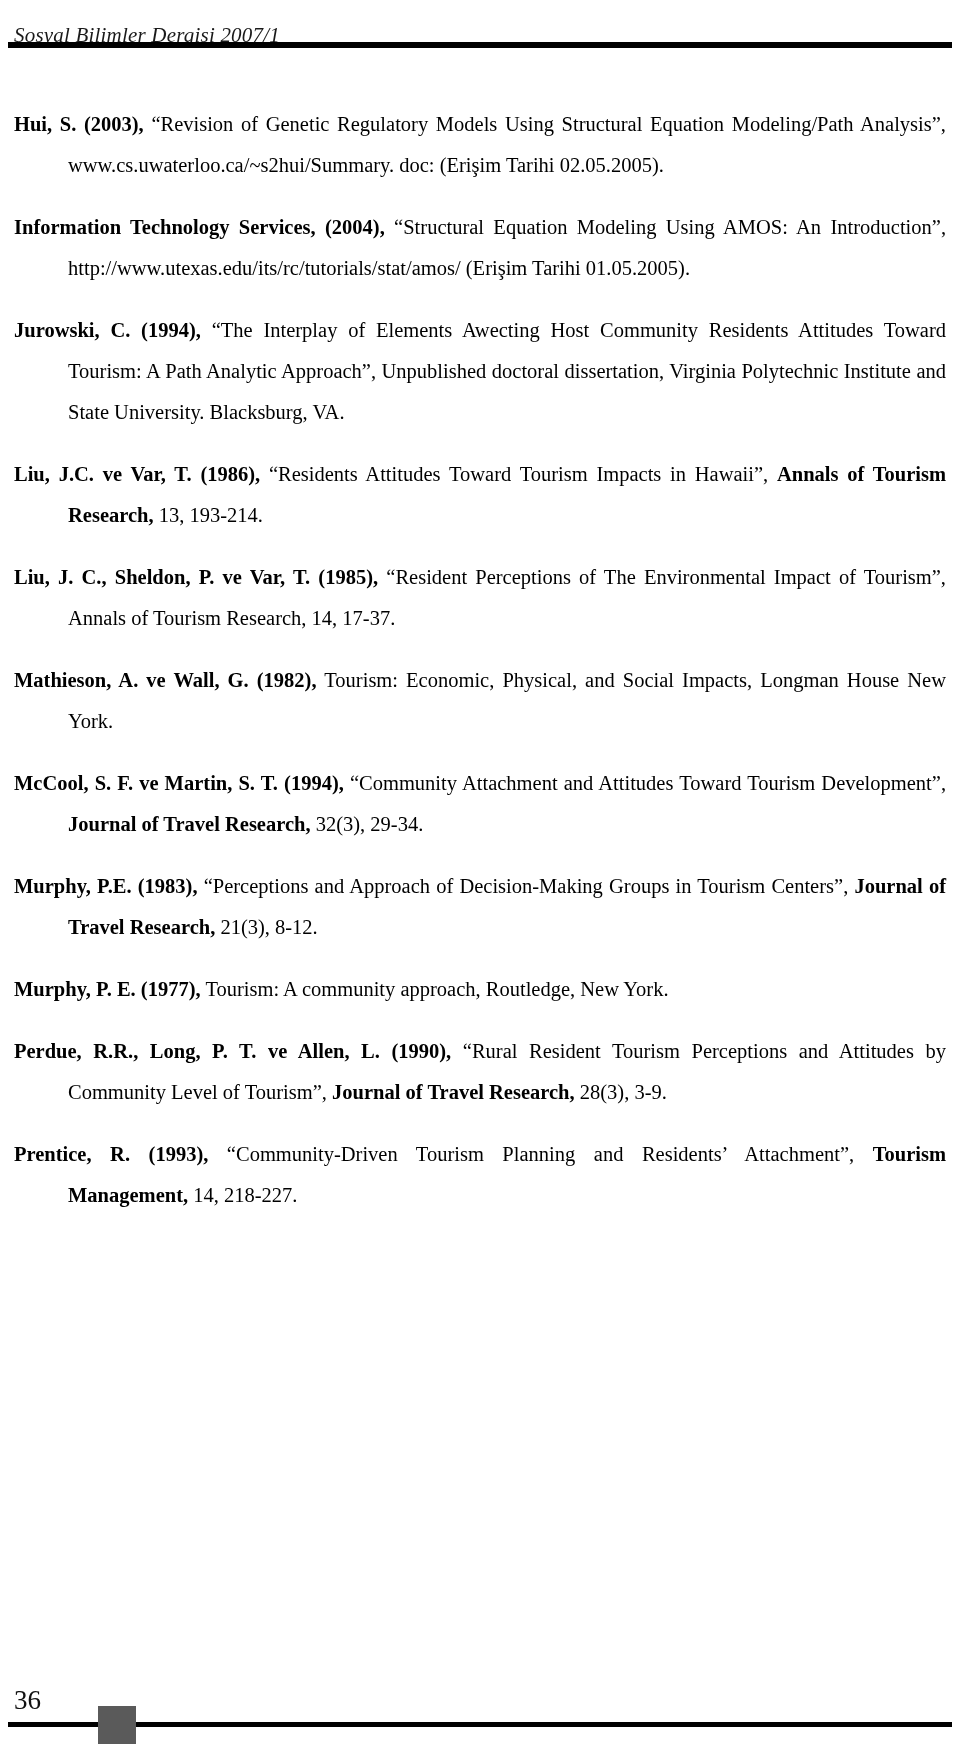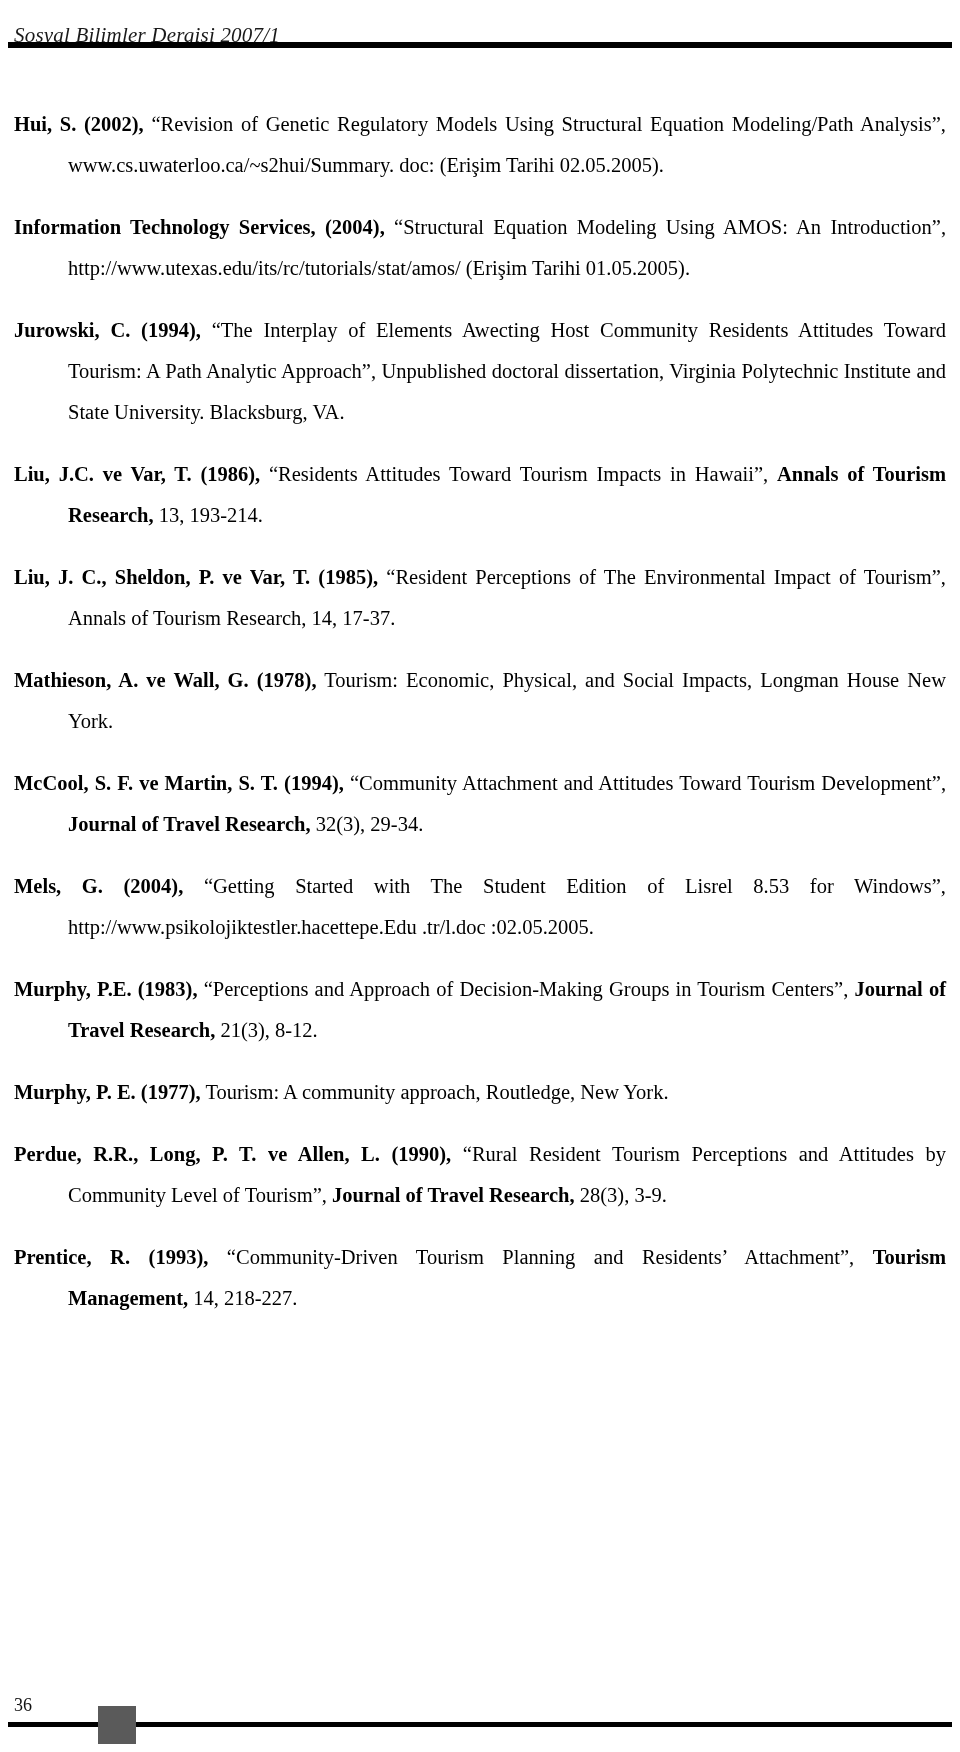--- a/index.html
+++ b/index.html
@@ -78,21 +78,21 @@
   
   .reference > span {
     display: inline;
   }
 
   
   .page-number {
     position: absolute;
     left: 14px;
     bottom: 38px;
-    font-size: 18px;
+    font-size: 27px;
     line-height: 1;
     color: #111111;
     font-family: Liberation Serif, serif;
   }
 
   .foot-rule {
     position: absolute;
     left: 8px;
     bottom: 25px;
     width: 944px;
@@ -114,51 +114,48 @@
 
 <div class="page">
 
   <div class="running-head">Sosyal Bilimler Dergisi 2007/1</div>
 
   <div class="head-rule" style="background: rgb(0, 0, 0);"></div>
 
   <div class="reference-list">
 
     <p class="reference">
-      <b>Hui, S. (2002),</b><span> “Revision of Genetic Regulatory Models Using Structural Equation Modeling/Path Analysis”, www.cs.uwaterloo.ca/~s2hui/Summary. doc: (Erişim Tarihi 02.05.2005).</span>
+      <b>Hui, S. (2003),</b><span> “Revision of Genetic Regulatory Models Using Structural Equation Modeling/Path Analysis”, www.cs.uwaterloo.ca/~s2hui/Summary. doc: (Erişim Tarihi 02.05.2005).</span>
     </p>
 
 
     <p class="reference">
       <b>Information Technology Services, (2004),</b><span> “Structural Equation Modeling Using AMOS: An Introduction”, http://www.utexas.edu/its/rc/tutorials/stat/amos/ (Erişim Tarihi 01.05.2005).</span>
     </p>
 
     <p class="reference">
       <b>Jurowski, C. (1994),</b><span> “The Interplay of Elements Awecting Host Community Residents Attitudes Toward Tourism: A Path Analytic Approach”, Unpublished doctoral dissertation, Virginia Polytechnic Institute and State University. Blacksburg, VA.</span>
     </p>
 
     <p class="reference">
       <b>Liu, J.C. ve Var, T. (1986),</b><span> “Residents Attitudes Toward Tourism Impacts in Hawaii”, </span><b>Annals of Tourism Research,</b><span> 13, 193-214.</span>
     </p>
 
     <p class="reference">
       <b>Liu, J. C., Sheldon, P. ve Var, T. (1985),</b><span> “Resident Perceptions of The Environmental Impact of Tourism”, Annals of Tourism Research, 14, 17-37.</span>
     </p>
 
     <p class="reference">
-      <b>Mathieson, A. ve Wall, G. (1978),</b><span> Tourism: Economic, Physical, and Social Impacts, Longman House New York.</span>
+      <b>Mathieson, A. ve Wall, G. (1982),</b><span> Tourism: Economic, Physical, and Social Impacts, Longman House New York.</span>
     </p>
 
     <p class="reference">
       <b>McCool, S. F. ve Martin, S. T. (1994),</b><span> “Community Attachment and Attitudes Toward Tourism Development”, </span><b>Journal of Travel Research,</b><span> 32(3), 29-34.</span>
     </p>
 
-    <p class="reference">
-      <b>Mels, G. (2004),</b><span> “Getting Started with The Student Edition of Lisrel 8.53 for Windows”, http://www.psikolojiktestler.hacettepe.Edu .tr/l.doc :02.05.2005.</span>
-    </p>
 
     <p class="reference">
       <b>Murphy, P.E. (1983),</b><span> “Perceptions and Approach of Decision-Making Groups in Tourism Centers”, </span><b>Journal of Travel Research,</b><span> 21(3), 8-12.</span>
     </p>
 
     <p class="reference">
       <b>Murphy, P. E. (1977),</b><span> Tourism: A community approach, Routledge, New York.</span>
     </p>
 
     <p class="reference">

